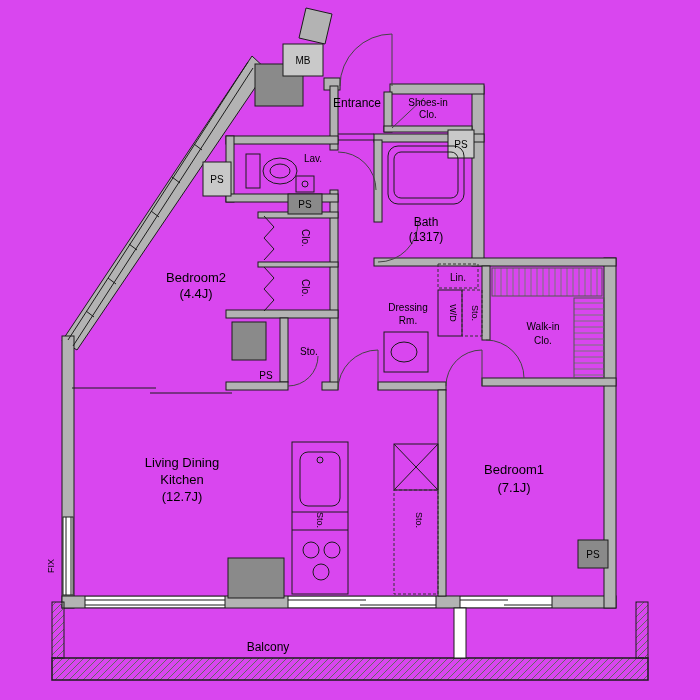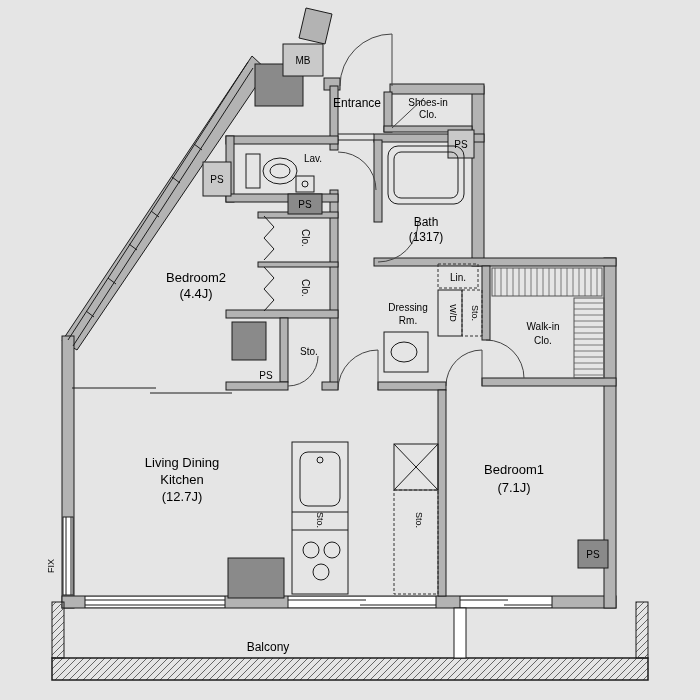--- a/index.html
+++ b/index.html
@@ -1,17 +1,17 @@
 <!DOCTYPE html>
 <html><head>
 <meta charset="utf-8">
 <style>
   html,body{margin:0;padding:0;background:#fff;}
   body{font-family:"Liberation Sans", sans-serif;}
-  .stage{width:700px;height:700px;position:relative;background:#e5e5e5;overflow:hidden;}
+  .stage{width:700px;height:700px;position:relative;background:#d946ef;overflow:hidden;}
   svg{display:block;}
   text{fill:#000;}
   .lbl{font-size:13px;}
   .lbl-med{font-size:12px;}
   .lbl-sm{font-size:10px;}
   .lbl-xs{font-size:9px;}
   .wall{fill:#b3b3b3;stroke:#1c1c1c;stroke-width:1;}
   .pillar{fill:#8a8a8a;stroke:#1c1c1c;stroke-width:1;}
   .lightbox{fill:#c9c9c9;stroke:#1c1c1c;stroke-width:1;}
   .thin{stroke:#1c1c1c;stroke-width:1;fill:none;}

